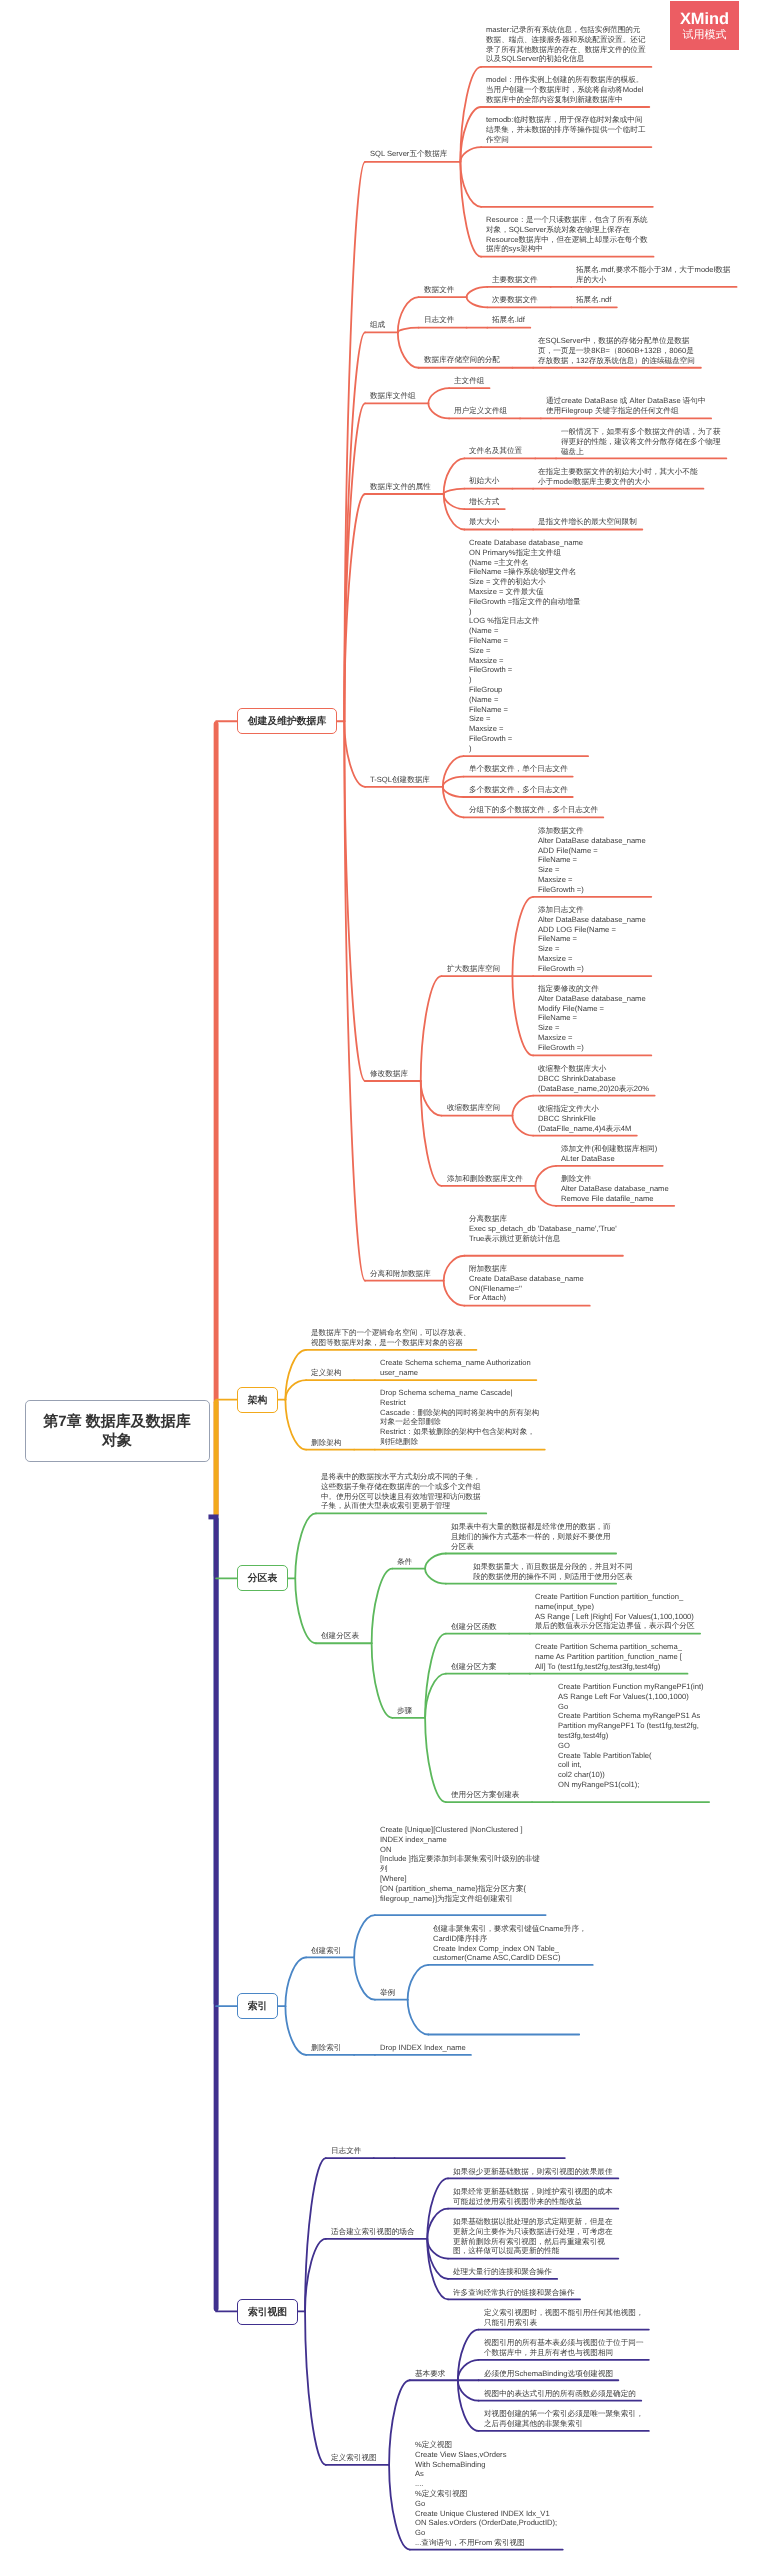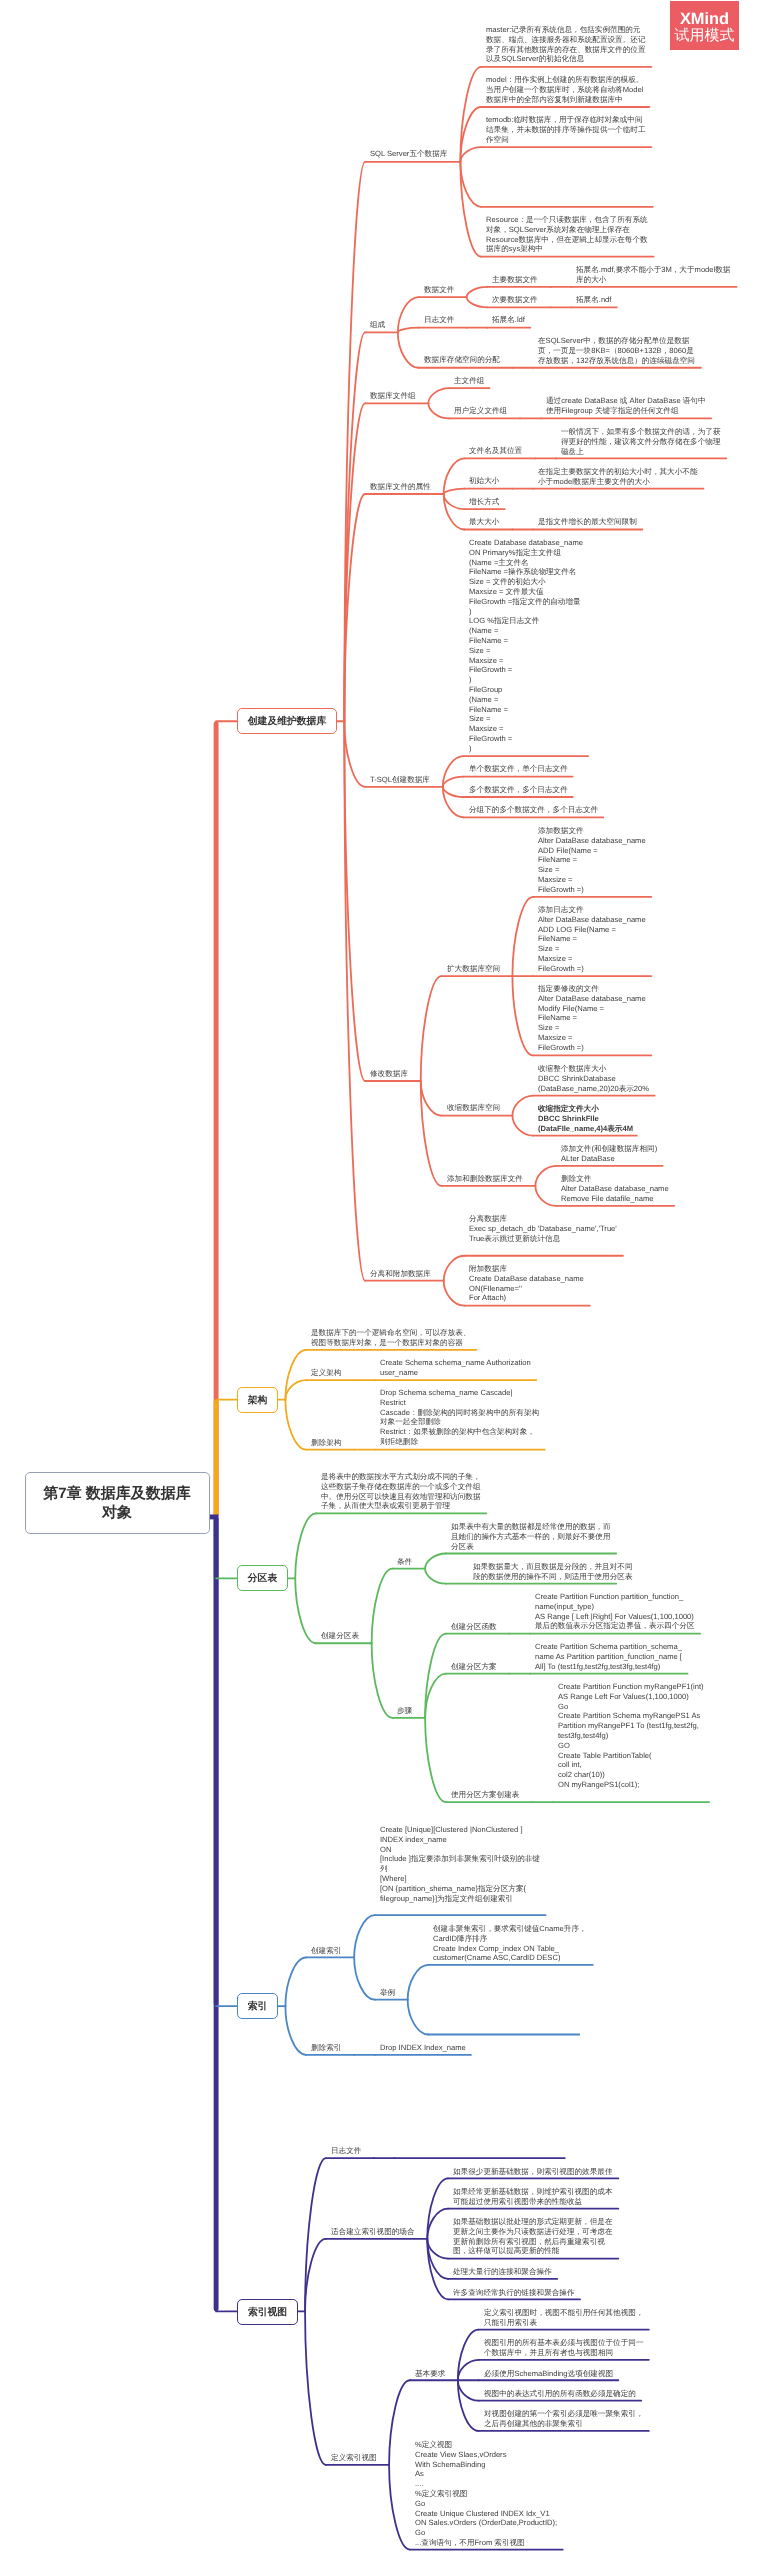--- a/index.html
+++ b/index.html
@@ -13,21 +13,21 @@
   .leaf{position:absolute;color:#3c3c3c;font-size:7.6px;line-height:9.8px;white-space:pre;}
   .boxnode{position:absolute;box-sizing:border-box;border-radius:5px;background:#fff;
            display:flex;align-items:center;justify-content:center;
            font-size:9.8px;font-weight:bold;color:#333;border-width:1.3px;border-style:solid;}
   .rootnode{position:absolute;box-sizing:border-box;border:1.1px solid #97A0B2;border-radius:4.9px;
             background:#fff;display:flex;align-items:center;justify-content:center;text-align:center;
             font-size:15px;font-weight:bold;line-height:19px;color:#333;white-space:pre;}
   #watermark{position:absolute;background:#EC5D63;color:#fff;display:flex;flex-direction:column;
              align-items:center;justify-content:center;}
   #wm-title{font-size:16.4px;font-weight:bold;line-height:18.6px;}
-  #wm-sub{font-size:15px;line-height:11px;margin-top:1px;}
+  #wm-sub{font-size:11px;line-height:11px;margin-top:1px;}
 </style>
 </head>
 <body>
 
 <div id="stage">
   <svg id="wires" viewBox="0 0 1400 4719" xmlns="http://www.w3.org/2000/svg">
       <rect x="391.5" y="1320.9499999999998" width="9" height="1458.0500000000002" fill="#ED6A56" rx="4.5"></rect>
       <rect x="391.5" y="2564.2000000000003" width="9" height="214.79999999999973" fill="#F2A91B" rx="4.5"></rect>
       <rect x="391.5" y="2779" width="9" height="112.52500000000055" fill="#5CB85C" rx="4.5"></rect>
       <rect x="391.5" y="2779" width="9" height="896.4750000000004" fill="#4A86C6" rx="4.5"></rect>
@@ -313,21 +313,21 @@
 Alter DataBase database_name
 Modify File(Name =
 FileName =
 Size =
 Maxsize =
 FileGrowth =)</div>
     <div class="leaf" style="left: 447px; top: 1103px;">收缩数据库空间</div>
     <div class="leaf" style="left: 538px; top: 1064px;">收缩整个数据库大小
 DBCC ShrinkDatabase
 (DataBase_name,20)20表示20%</div>
-    <div class="leaf" style="left: 538px; top: 1104px; font-weight: bold;">收缩指定文件大小
+    <div class="leaf" style="left: 538px; top: 1104px;">收缩指定文件大小
 DBCC ShrinkFIle
 (DataFIle_name,4)4表示4M</div>
     <div class="leaf" style="left: 447px; top: 1174px;">添加和删除数据库文件</div>
     <div class="leaf" style="left: 561px; top: 1144px;">添加文件(和创建数据库相同)
 ALter DataBase</div>
     <div class="leaf" style="left: 561px; top: 1174px;">删除文件
 Alter DataBase database_name
 Remove File datafile_name</div>
     <div class="leaf" style="left: 370px; top: 1269px;">分离和附加数据库</div>
     <div class="leaf" style="left: 469px; top: 1214px;">分离数据库
@@ -430,16 +430,16 @@
 Create View Slaes,vOrders
 With SchemaBinding
 As
 ....
 %定义索引视图
 Go
 Create Unique Clustered INDEX Idx_V1
 ON Sales.vOrders (OrderDate,ProductID);
 Go
 ...查询语句，不用From 索引视图</div>
-    <div class="rootnode" style="left: 24.6px; top: 1472px; width: 185px; height: 62px;">第7章 数据库及数据库
+    <div class="rootnode" style="left: 24.6px; top: 1400px; width: 185px; height: 62px;">第7章 数据库及数据库
 对象</div>
   </div>
 
 
 </body></html>

